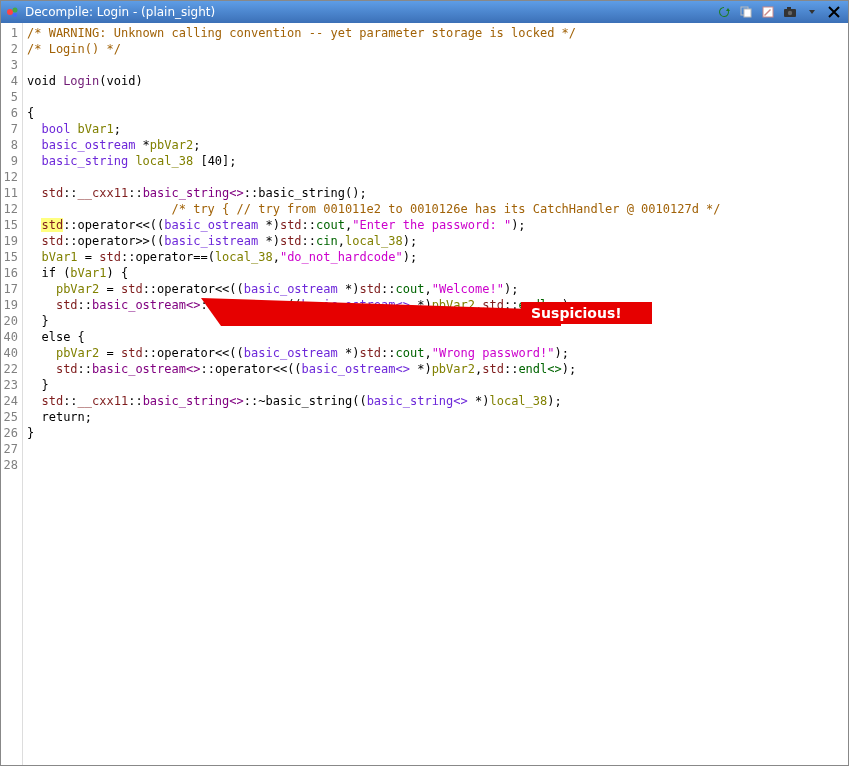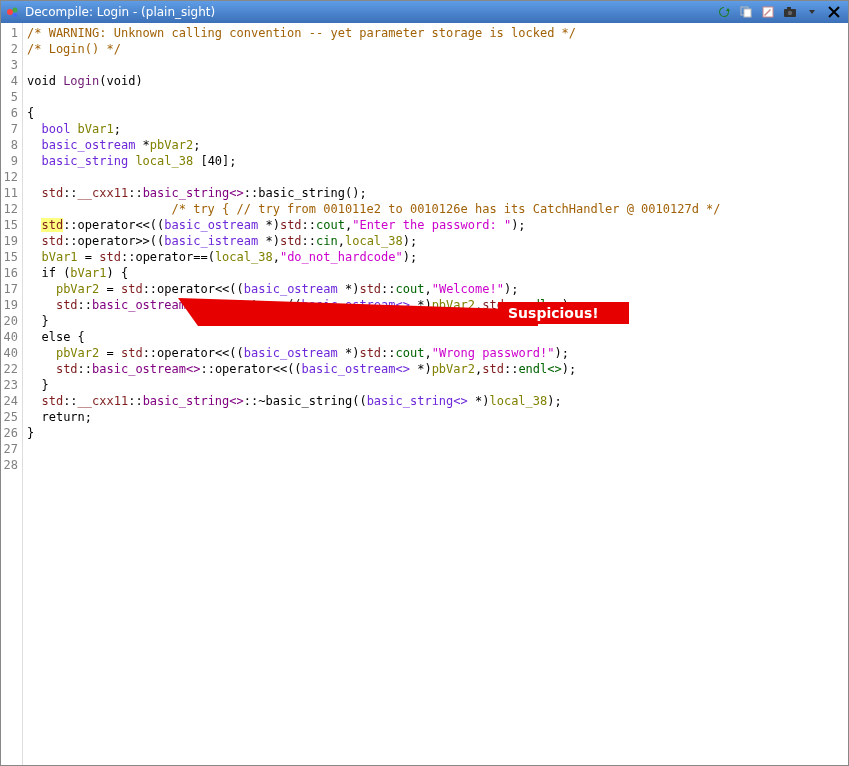--- a/index.html
+++ b/index.html
@@ -77,21 +77,21 @@
 .c-ns { color: #7f1d1d; margin-top: 44px; }
 .c-member { color: #800080; }
 .c-var { color: #808000; }
 .c-string { color: #cc00cc; }
 .c-const { color: #006400; }
 .c-hl { background: #ffff80; }
 
 
 .annotation {
   position: absolute;
-  left: 177px;
+  left: 200px;
   top: 275px;
   width: 490px;
   height: 32px;
   pointer-events: none;
 }
 .arrow-shape {
   position: absolute;
   left: 0; top: 0;
   width: 360px; height: 32px;
 }

